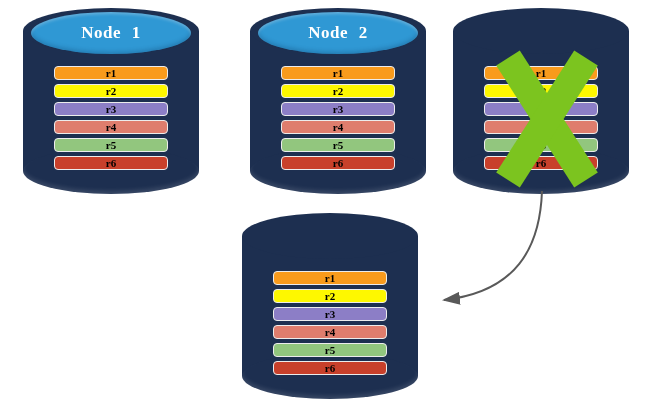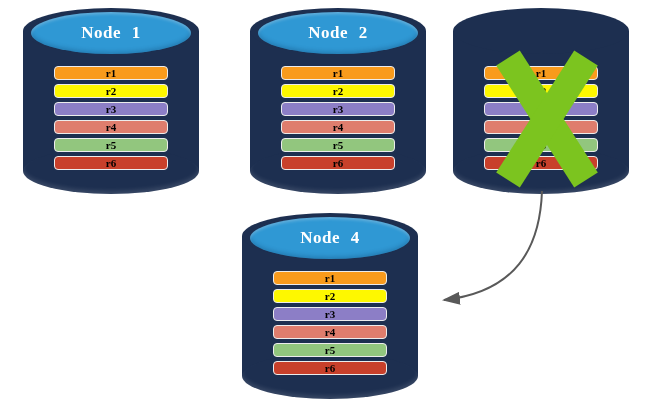--- a/index.html
+++ b/index.html
@@ -123,23 +123,20 @@
     <svg class="cross" viewBox="0 0 112 138">
       <line x1="17" y1="8" x2="95" y2="130" stroke-width="28" stroke="#7CC41F"></line>
       <line x1="95" y1="8" x2="17" y2="130" stroke-width="28" stroke="#7CC41F"></line>
     </svg>
   </div>
 
   <div class="node n4">
     <div class="cyl-mid" style="background: rgb(29, 47, 80);"></div>
     <div class="cyl-top" style="background: rgb(29, 47, 80);"></div>
     <div class="cyl-bot" style="background: rgb(29, 47, 80);"></div>
-    <div class="cyl-face" style="background: rgb(47, 152, 212);">
-      <span class="node-title">Node 4</span>
-    </div>
     <div class="rows">
       <div class="row" style="background: rgb(249, 155, 28);">
           <span>r1</span>
         </div>
       <div class="row" style="background: rgb(254, 248, 0);">
           <span>r2</span>
         </div>
       <div class="row" style="background: rgb(140, 126, 198);">
           <span>r3</span>
         </div>

